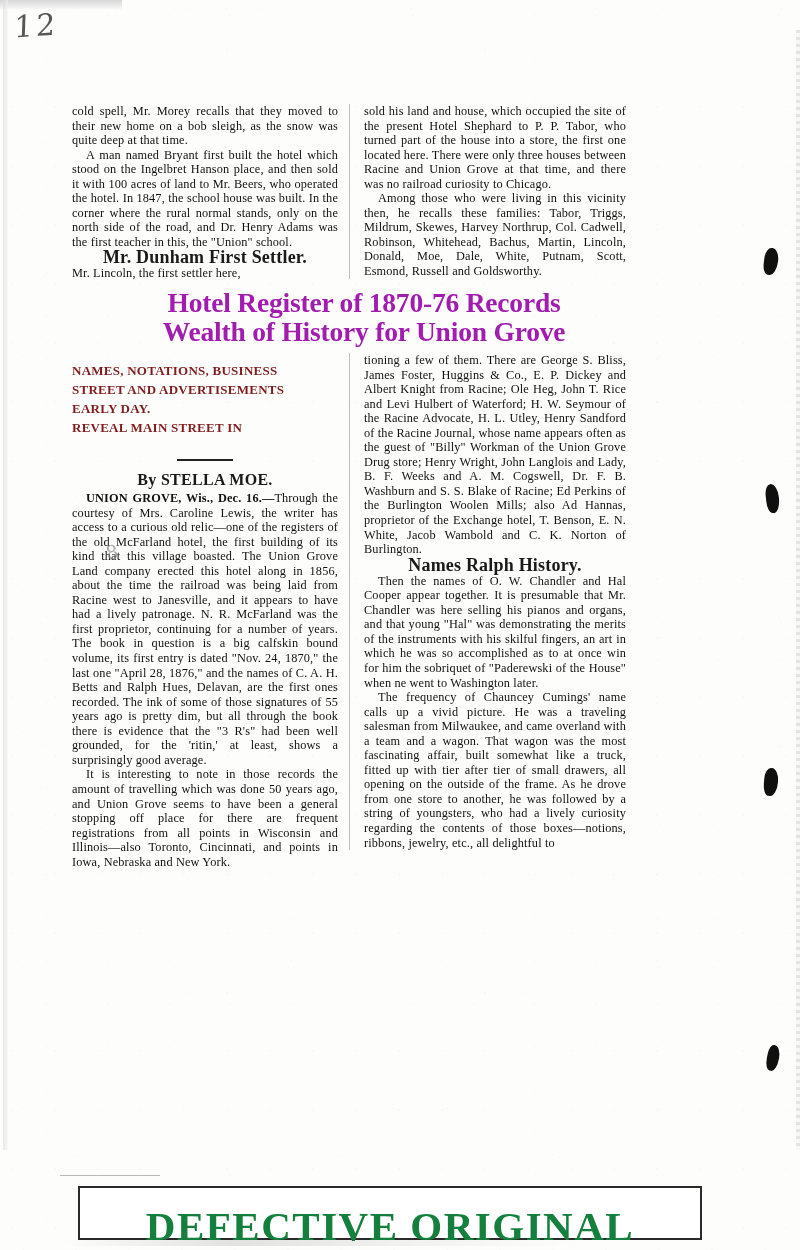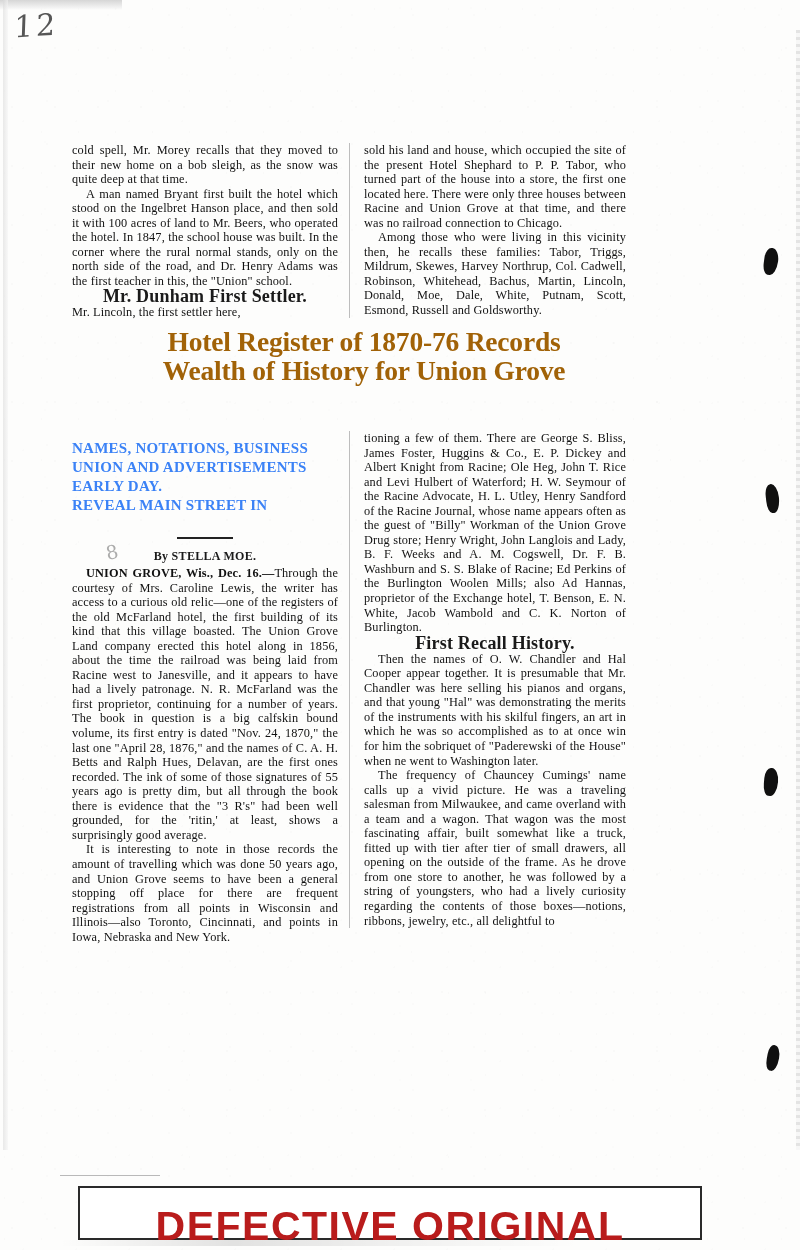--- a/index.html
+++ b/index.html
@@ -78,21 +78,20 @@
     left: 72px;
     top: 104px;
     width: 584px;
     height: 1055px;
   }
 
   .columns {
     display: flex;
     width: 584px;
     align-items: flex-start;
-    margin-top: 39px;
   }
   .col {
     width: 277px;
     box-sizing: border-box;
   }
   .col.left  { padding-right: 11px; }
   .col.right { padding-left: 14px; border-left: 1px solid #bdbdbd; }
 
   
   .body-text {
@@ -124,21 +123,21 @@
 
   
   #main-headline {
     width: 584px;
     text-align: center;
     font-family: "Liberation Serif", serif;
     font-weight: bold;
     font-size: 27.5px;
     line-height: 31px;
     letter-spacing: -.2px;
-    color: #a16207;
+    color: #a21caf;
     margin: 6px 0 2px 0;
     position: relative;
     z-index: 3;
   }
   #main-headline .hl-line { display: block; white-space: nowrap; }
   #main-headline .hl-line.l2 { margin-top: -2px; }
 
   
   #headline-wrap { position: relative; height: 66px; }
   #headline-overlap-line {
@@ -153,43 +152,43 @@
     z-index: 1;
     padding-left: 14px;
     box-sizing: border-box;
     text-indent: 14px;
   }
 
   
   #deck {
     font-family: "Liberation Serif", serif;
     font-weight: bold;
-    font-size: 15px;
+    font-size: 13px;
     line-height: 19px;
     letter-spacing: .25px;
     text-align: justify;
     text-justify: inter-word;
     margin: 8px 0 0 0;
-    color: #3b82f6;
+    color: #7f1d1d;
   }
   #deck .dk { display: block; }
   #deck .dk.last { text-align: left; }
 
   #deck-rule {
     width: 56px;
     height: 2px;
     background: #222;
     margin: 22px auto 10px auto;
   }
 
   #byline {
     text-align: center;
     font-family: "Liberation Serif", serif;
     font-weight: bold;
-    font-size: 12px;
+    font-size: 16px;
     letter-spacing: .3px;
     margin: 0 0 2px 0;
   }
 
   .dateline { font-weight: bold; }
 
   
   #pencil-mark {
     position: absolute;
     left: 34px;
@@ -228,25 +227,25 @@
     top: 1186px;
     width: 620px;
     height: 50px;
     border: 2px solid #2a2a2a;
     background: #ffffff;
     display: flex;
     align-items: center;
     justify-content: center;
   }
   #defect-stamp-text {
-    font-family: Liberation Sans, sans-serif;
+    font-family: Liberation Serif, serif;
     font-weight: bold;
     font-size: 41px;
     letter-spacing: 1.5px;
-    color: #b91c1c;
+    color: #15803d;
     white-space: nowrap;
     margin-top: 26px;
   }
   #stamp-smudge {
     position: absolute;
     left: 60px;
     top: 1240px;
     width: 520px;
     height: 6px;
     background: linear-gradient(90deg, transparent, rgba(0,0,0,.18), rgba(0,0,0,.08), transparent);
@@ -283,58 +282,58 @@
     <div id="top-section" class="columns">
 
       <div class="col left">
         <p class="body-text">cold spell, Mr. Morey recalls that they moved to their new home on a bob sleigh, as the snow was quite deep at that time.</p>
         <p class="body-text indent">A man named Bryant first built the hotel which stood on the Ingelbret Hanson place, and then sold it with 100 acres of land to Mr. Beers, who operated the hotel. In 1847, the school house was built. In the corner where the rural normal stands, only on the north side of the road, and Dr. Henry Adams was the first teacher in this, the "Union" school.</p>
         <div class="run-head">Mr. Dunham First Settler.</div>
         <p class="body-text">Mr. Lincoln, the first settler here,</p>
       </div>
 
       <div class="col right">
-        <p class="body-text">sold his land and house, which occupied the site of the present Hotel Shephard to P. P. Tabor, who turned part of the house into a store, the first one located here. There were only three houses between Racine and Union Grove at that time, and there was no railroad connection to Chicago.</p>
+        <p class="body-text">sold his land and house, which occupied the site of the present Hotel Shephard to P. P. Tabor, who turned part of the house into a store, the first one located here. There were only three houses between Racine and Union Grove at that time, and there was no railroad curiosity to Chicago.</p>
         <p class="body-text indent">Among those who were living in this vicinity then, he recalls these families: Tabor, Triggs, Mildrum, Skewes, Harvey Northrup, Col. Cadwell, Robinson, Whitehead, Bachus, Martin, Lincoln, Donald, Moe, Dale, White, Putnam, Scott, Esmond, Russell and Goldsworthy.</p>
       </div>
     </div>
 
     <div id="headline-wrap">
       <h1 id="main-headline">
         <span class="hl-line l1">Hotel Register of 1870-76 Records</span>
         <span class="hl-line l2">Wealth of History for Union Grove</span>
       </h1>
     <div id="headline-overlap-line"></div>
       </div>
 
     <div class="columns">
 
       <div class="col left">
 
         <div id="deck">
           <span class="dk">NAMES, NOTATIONS, BUSINESS</span>
-          <span class="dk">UNION AND ADVERTISEMENTS</span>
+          <span class="dk">STREET AND ADVERTISEMENTS</span>
           <span class="dk last">EARLY DAY.</span>
           <span class="dk">REVEAL MAIN STREET IN</span>
         </div>
 
         <div id="deck-rule"></div>
 
         <div id="byline">By STELLA MOE.</div>
 
         <p class="body-text indent"><span class="dateline">UNION GROVE, Wis., Dec. 16.—</span><span>Through the courtesy of Mrs. Caroline Lewis, the writer has access to a curious old relic—one of the registers of the old McFarland hotel, the first building of its kind that this village boasted. The Union Grove Land company erected this hotel along in 1856, about the time the railroad was being laid from Racine west to Janesville, and it appears to have had a lively patronage. N. R. McFarland was the first proprietor, continuing for a number of years. The book in question is a big calfskin bound volume, its first entry is dated "Nov. 24, 1870," the last one "April 28, 1876," and the names of C. A. H. Betts and Ralph Hues, Delavan, are the first ones recorded. The ink of some of those signatures of 55 years ago is pretty dim, but all through the book there is evidence that the "3 R's" had been well grounded, for the 'ritin,' at least, shows a surprisingly good average.</span></p>
 
         <p class="body-text indent">It is interesting to note in those records the amount of travelling which was done 50 years ago, and Union Grove seems to have been a general stopping off place for there are frequent registrations from all points in Wisconsin and Illinois—also Toronto, Cincinnati, and points in Iowa, Nebraska and New York.</p>
 
       </div>
 
       <div class="col right">
         <p class="body-text">tioning a few of them. There are George S. Bliss, James Foster, Huggins &amp; Co., E. P. Dickey and Albert Knight from Racine; Ole Heg, John T. Rice and Levi Hulbert of Waterford; H. W. Seymour of the Racine Advocate, H. L. Utley, Henry Sandford of the Racine Journal, whose name appears often as the guest of "Billy" Workman of the Union Grove Drug store; Henry Wright, John Langlois and Lady, B. F. Weeks and A. M. Cogswell, Dr. F. B. Washburn and S. S. Blake of Racine; Ed Perkins of the Burlington Woolen Mills; also Ad Hannas, proprietor of the Exchange hotel, T. Benson, E. N. White, Jacob Wambold and C. K. Norton of Burlington.</p>
 
-        <div class="run-head">First Recall History.</div>
+        <div class="run-head">Names Ralph History.</div>
 
         <p class="body-text indent">Then the names of O. W. Chandler and Hal Cooper appear together. It is presumable that Mr. Chandler was here selling his pianos and organs, and that young "Hal" was demonstrating the merits of the instruments with his skilful fingers, an art in which he was so accomplished as to at once win for him the sobriquet of "Paderewski of the House" when ne went to Washington later.</p>
 
         <p class="body-text indent">The frequency of Chauncey Cumings' name calls up a vivid picture. He was a traveling salesman from Milwaukee, and came overland with a team and a wagon. That wagon was the most fascinating affair, built somewhat like a truck, fitted up with tier after tier of small drawers, all opening on the outside of the frame. As he drove from one store to another, he was followed by a string of youngsters, who had a lively curiosity regarding the contents of those boxes—notions, ribbons, jewelry, etc., all delightful to</p>
       </div>
     </div>
 
     <div id="pencil-mark">8</div>
   </div>
 

